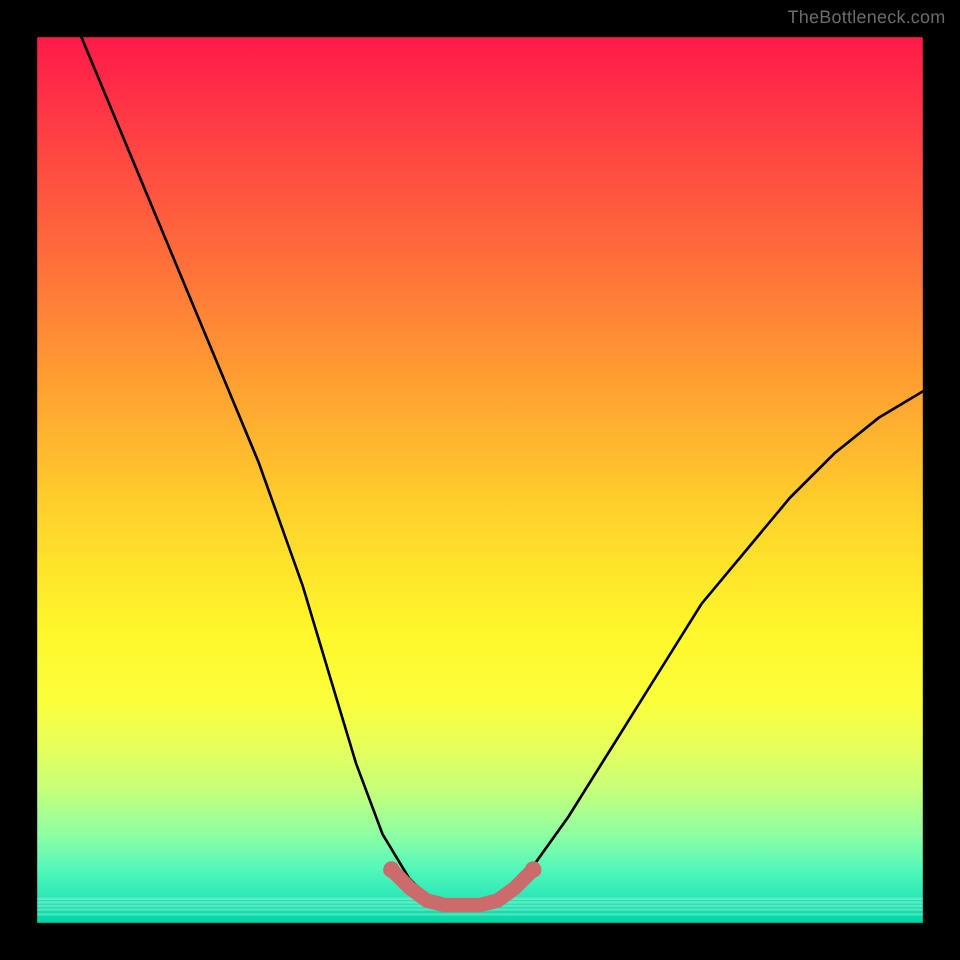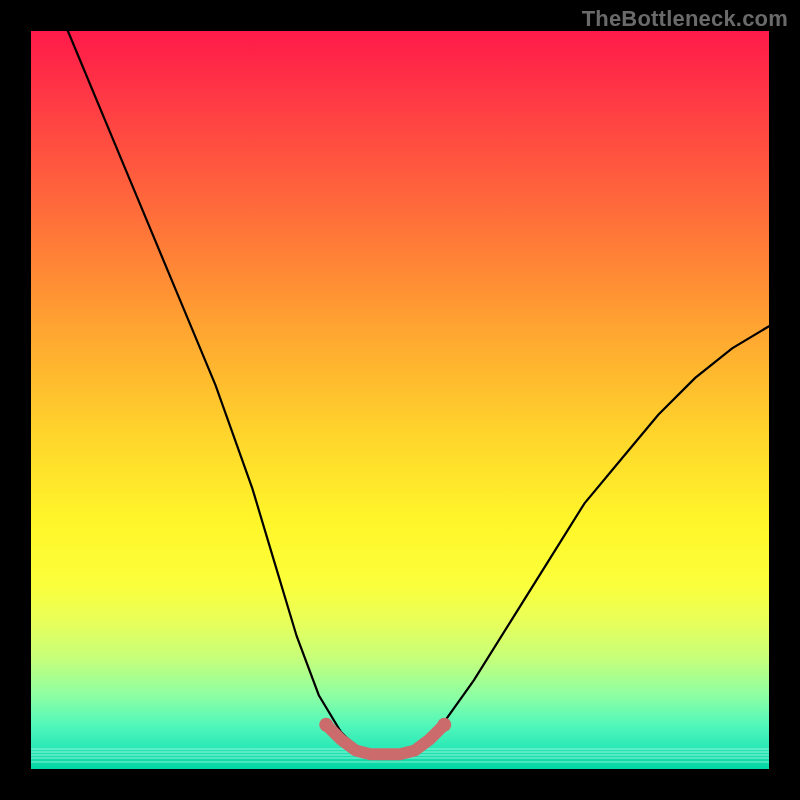--- a/index.html
+++ b/index.html
@@ -65,22 +65,22 @@
     left: 0;
     width: 100%;
     height: 2px;
     opacity: 0.25;
   }
   .watermark {
     position: absolute;
     top: 6px;
     right: 12px;
     color: #6a6a6a;
-    font-size: 22px;
-    font-weight: 700;
+    font-size: 15px;
+    font-weight: 400;
     letter-spacing: 0.2px;
     user-select: none;
   }
   svg.curve {
     position: absolute;
     top: 0;
     left: 0;
     width: 738px;
     height: 738px;
     overflow: visible;

